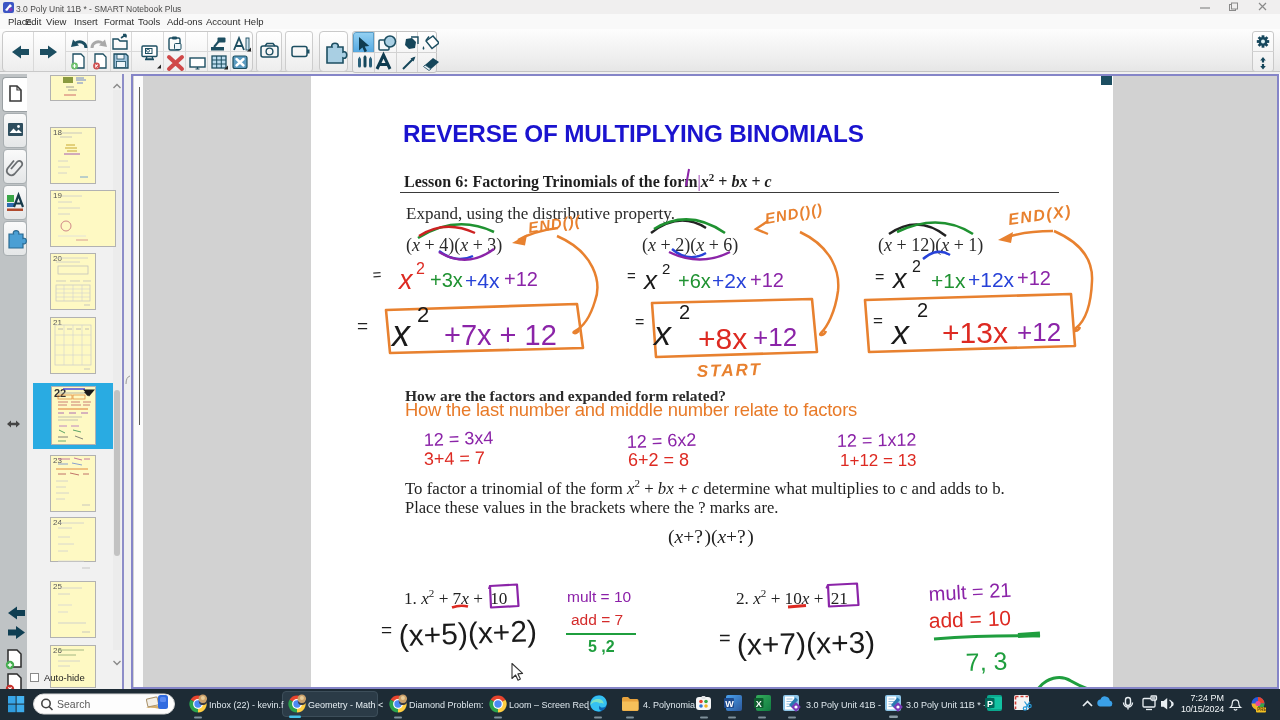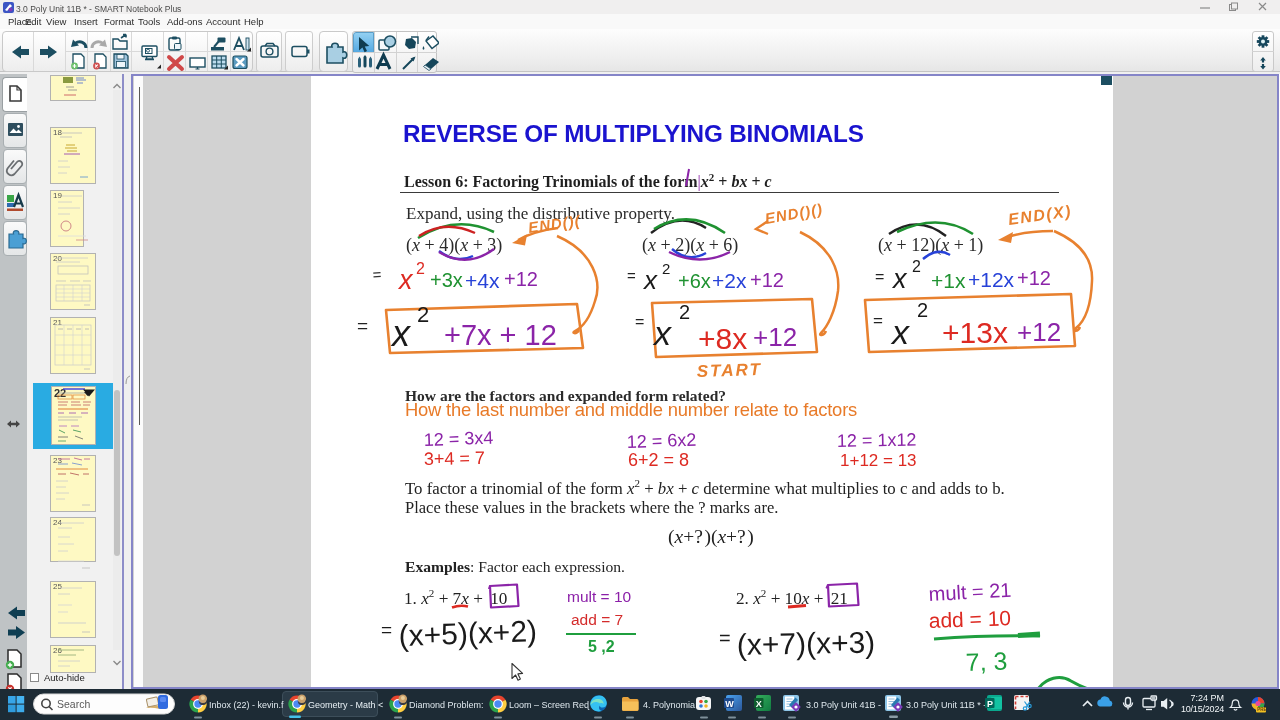--- a/index.html
+++ b/index.html
@@ -227,42 +227,42 @@
 <svg class="a" style="left:112px;top:659px" width="10" height="8">
       <path d="M1.5 2 L5 5.5 L8.5 2" stroke="#8a8a8a" stroke-width="1.4" fill="none"></path>
     </svg>
 
 <div class="a" style="left:33px;top:383px;width:80px;height:66px;background:#29abe2;"></div>
 
 <div class="thumb a" style="left:50px;top:75px;width:46px;height:26px;"></div>
 <div class="thumb a" style="left:50px;top:127px;width:46px;height:57px;">
       <span class="tn">18</span>
     </div>
-<div class="thumb a" style="left:50px;top:190px;width:34px;height:57px;">
+<div class="thumb a" style="left:50px;top:190px;width:66px;height:57px;">
       <span class="tn">19</span>
     </div>
 <div class="thumb a" style="left:50px;top:253px;width:46px;height:57px;">
       <span class="tn">20</span>
     </div>
 <div class="thumb a" style="left:50px;top:317px;width:46px;height:57px;">
       <span class="tn">21</span>
     </div>
 <div class="thumb a" style="left:51px;top:386px;width:45px;height:59px;">
       <span class="tn" style="font-size:11px;font-weight:bold;color:#333;">22</span>
     </div>
 <div class="thumb a" style="left:50px;top:455px;width:46px;height:57px;">
       <span class="tn">23</span>
     </div>
 <div class="thumb a" style="left:50px;top:517px;width:46px;height:45px;">
       <span class="tn">24</span>
     </div>
 <div class="thumb a" style="left:50px;top:581px;width:46px;height:57px;text-decoration:underline;">
       <span class="tn">25</span>
     </div>
-<div class="thumb a" style="left:50px;top:645px;width:46px;height:28px;">
+<div class="thumb a" style="left:50px;top:645px;width:46px;height:43px;">
       <span class="tn">26</span>
     </div>
 
 <svg class="a" style="left:50px;top:75px" width="46" height="26" viewBox="0 0 46 26">
   <rect x="13" y="2" width="10" height="6" fill="#8a9a40"></rect>
   <path d="M26 3 h8 M26 5 h10 M27 8 h6" stroke="#4a6ad0" stroke-width="0.8"></path>
   <path d="M16 12 h8 M18 15 h9" stroke="#888" stroke-width="0.8"></path>
   <path d="M14 20 h12" stroke="#d06a6a" stroke-width="1"></path>
 </svg>
 <svg class="a" style="left:50px;top:127px" width="46" height="57" viewBox="0 0 46 57">
@@ -353,21 +353,20 @@
 <div class="a" style="left:400px;top:191.5px;width:659px;height:1.5px;background:#3a3a3a;"></div>
 <div class="a serif" style="left:406px;top:204px;font-size:17px;color:#2a2a2a;">Expand, using the distributive property.</div>
 <div class="a serif" style="left:406px;top:235px;font-size:18px;color:#2a2a2a;">(<i>x</i> + 4)(<i>x</i> + 3)</div>
 <div class="a serif" style="left:642px;top:235px;font-size:18px;color:#2a2a2a;">(<i>x</i> + 2)(<i>x</i> + 6)</div>
 <div class="a serif" style="left:878px;top:235px;font-size:18px;color:#2a2a2a;">(<i>x</i> + 12)(<i>x</i> + 1)</div>
 <div class="a serif" style="left:405px;top:387px;font-size:15.5px;font-weight:bold;color:#2a2a2a;">How are the factors and expanded form related?</div>
 <div class="a" style="left:405px;top:398.5px;font-size:18.4px;color:#e87a28;letter-spacing:-0.2px;">How the last number and middle number relate to factors</div>
 <div class="a serif" style="left:405px;top:477px;font-size:16.8px;color:#222;">To factor a trinomial of the form <i>x</i><sup style="font-size:11px;">2</sup> + <i>bx</i> + <i>c</i> determine what multiplies to c and adds to b.</div>
 <div class="a serif" style="left:405px;top:497.5px;font-size:16.5px;color:#222;">Place these values in the brackets where the ? marks are.</div>
 <div class="a serif" style="left:668px;top:526px;font-size:19.5px;color:#222;">(<i>x</i>+? )(<i>x</i>+? )</div>
-<div class="a serif" style="left:405px;top:557.5px;font-size:15.6px;color:#222;"><b>Examples</b>: Factor each expression.</div>
 <div class="a serif" style="left:404px;top:587px;font-size:17.2px;color:#222;">1. <i>x</i><sup style="font-size:11px;">2</sup> + 7<i>x</i> + <span style="display:inline-block;padding:0 3px;">10</span></div>
 <div class="a serif" style="left:736px;top:587px;font-size:17.2px;color:#222;">2. <i>x</i><sup style="font-size:11px;">2</sup> + 10<i>x</i> + <span style="display:inline-block;padding:0 3px;">21</span></div>
 <div class="a" style="left:567px;top:588px;font-size:15.5px;color:#8b1fa8;">mult = 10</div>
 <div class="a" style="left:571px;top:611px;font-size:15.5px;color:#d42b2b;">add = 7</div>
 <div class="a" style="left:566px;top:632.5px;width:70px;height:2.5px;background:#1f9e3e;"></div>
 <div class="a" style="left:588px;top:638px;font-size:16px;font-weight:bold;color:#1f9e3e;">5 ,2</div>
 <svg class="a" style="left:0;top:0;" width="1280" height="720" viewBox="0 0 1280 720" font-family="Liberation Sans, sans-serif">
 <defs>
         <clipPath id="pg">
           <rect x="311" y="76" width="802" height="611"></rect>

